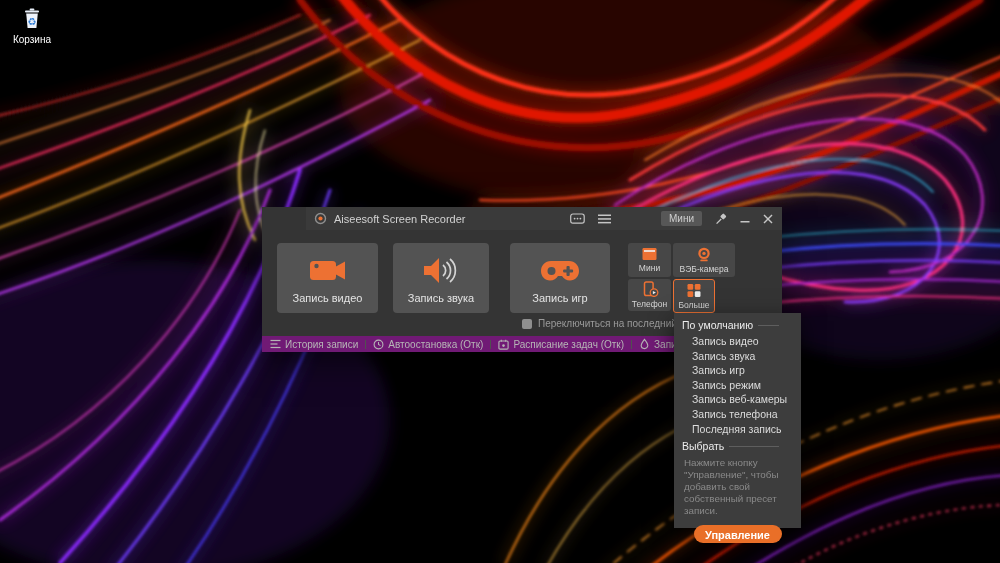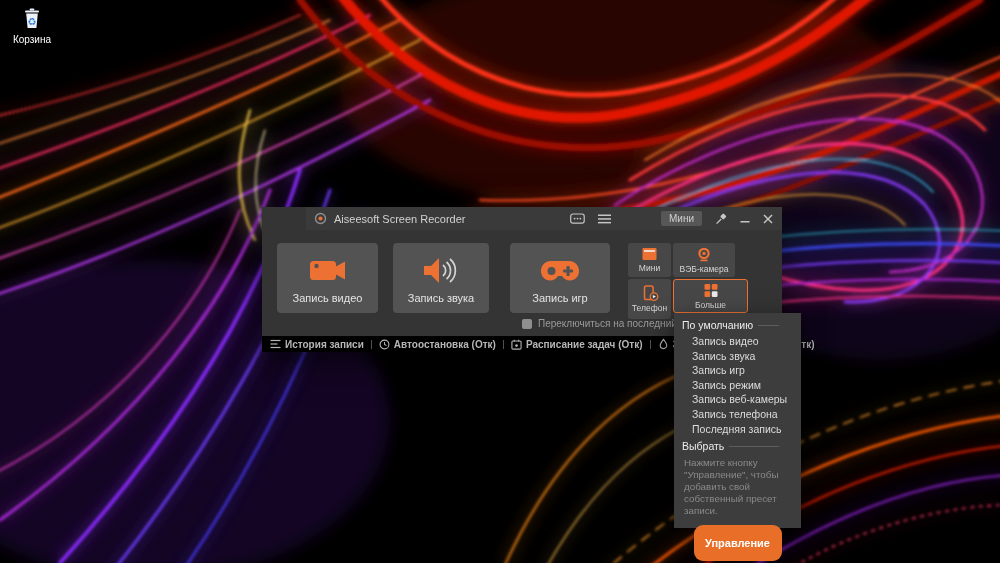--- a/index.html
+++ b/index.html
@@ -40,46 +40,46 @@
   .card3{left:248px;width:100px;}
 
   .panel{position:absolute;left:366px;top:36px;width:107px;height:70px;}
   .tile{
     position:absolute;background:#474747;border-radius:3px;box-sizing:border-box;
     display:flex;flex-direction:column;align-items:center;justify-content:center;cursor:pointer;
   }
   .tile-label{font-size:8.5px;color:#d5d5d5;margin-top:2px;white-space:nowrap;}
   .t1{left:0;top:0;width:43px;height:34px;}
   .t2{left:45px;top:0;width:62px;height:34px;}
-  .t3{left:0;top:36px;width:43px;height:40px;}
-  .t4{left:45px;top:36px;width:75px;height:34px;border:1px solid var(--accent);}
+  .t3{left:0;top:36px;width:43px;height:32px;}
+  .t4{left:45px;top:36px;width:42px;height:34px;border:1px solid var(--accent);}
 
   .chk-row{position:absolute;left:260px;top:111px;display:flex;align-items:center;white-space:nowrap;}
   .chk-box{width:10px;height:10px;background:#8f8f8f;border-radius:2px;cursor:pointer;flex:none;}
   .chk-label{font-size:10px;color:#9a9a9a;margin-left:6px;}
 
   .toolbar{
-    position:absolute;left:0;right:0;bottom:0;height:16px;background:#000000;
-    display:flex;align-items:center;padding:0 8px;gap:7px;font-weight:bold;
+    position:absolute;left:0;right:0;bottom:0;height:16px;background:#701a75;
+    display:flex;align-items:center;padding:0 8px;gap:7px;
   }
   .tb-item{display:flex;align-items:center;gap:4px;font-size:10px;color:#b6b6b6;cursor:pointer;white-space:nowrap;}
   .tb-sep{width:1px;height:9px;background:#505050;flex:none;}
 
   
   .dropdown{
     position:absolute;left:674px;top:313px;width:127px;height:215px;background:#3d3d3d;
     z-index:30;box-shadow:0 8px 22px rgba(0,0,0,.65);box-sizing:border-box;
   }
   .dd-header{display:flex;align-items:center;gap:5px;padding:6px 22px 0 8px;color:#ececec;font-size:10.5px;}
   .dd-header .rule{flex:1;height:1px;background:#5e5e5e;margin-top:1px;}
   .dd-list{margin-top:3px;}
   .dd-item{height:14.6px;line-height:14.6px;padding-left:18px;color:#dcdcdc;font-size:10.5px;cursor:pointer;white-space:nowrap;}
   .dd-hint{margin:5px 8px 0 10px;color:#8a8a8a;font-size:9.8px;line-height:12px;}
   .dd-manage{
-    display:block;margin:8px auto 0;width:88px;height:36px;border:none;border-radius:9px;
+    display:block;margin:8px auto 0;width:88px;height:18px;border:none;border-radius:9px;
     background:var(--accent-btn);color:#fff;font-size:11px;line-height:18px;text-align:center;
     font-weight:bold;cursor:pointer;font-family:"Liberation Sans",sans-serif;
   }
 </style>
 </head>
 <body>
 
 <svg class="wallpaper" width="1000" height="563" viewBox="0 0 1000 563">
   <defs>
     <filter id="b1" x="-60%" y="-60%" width="220%" height="220%">

